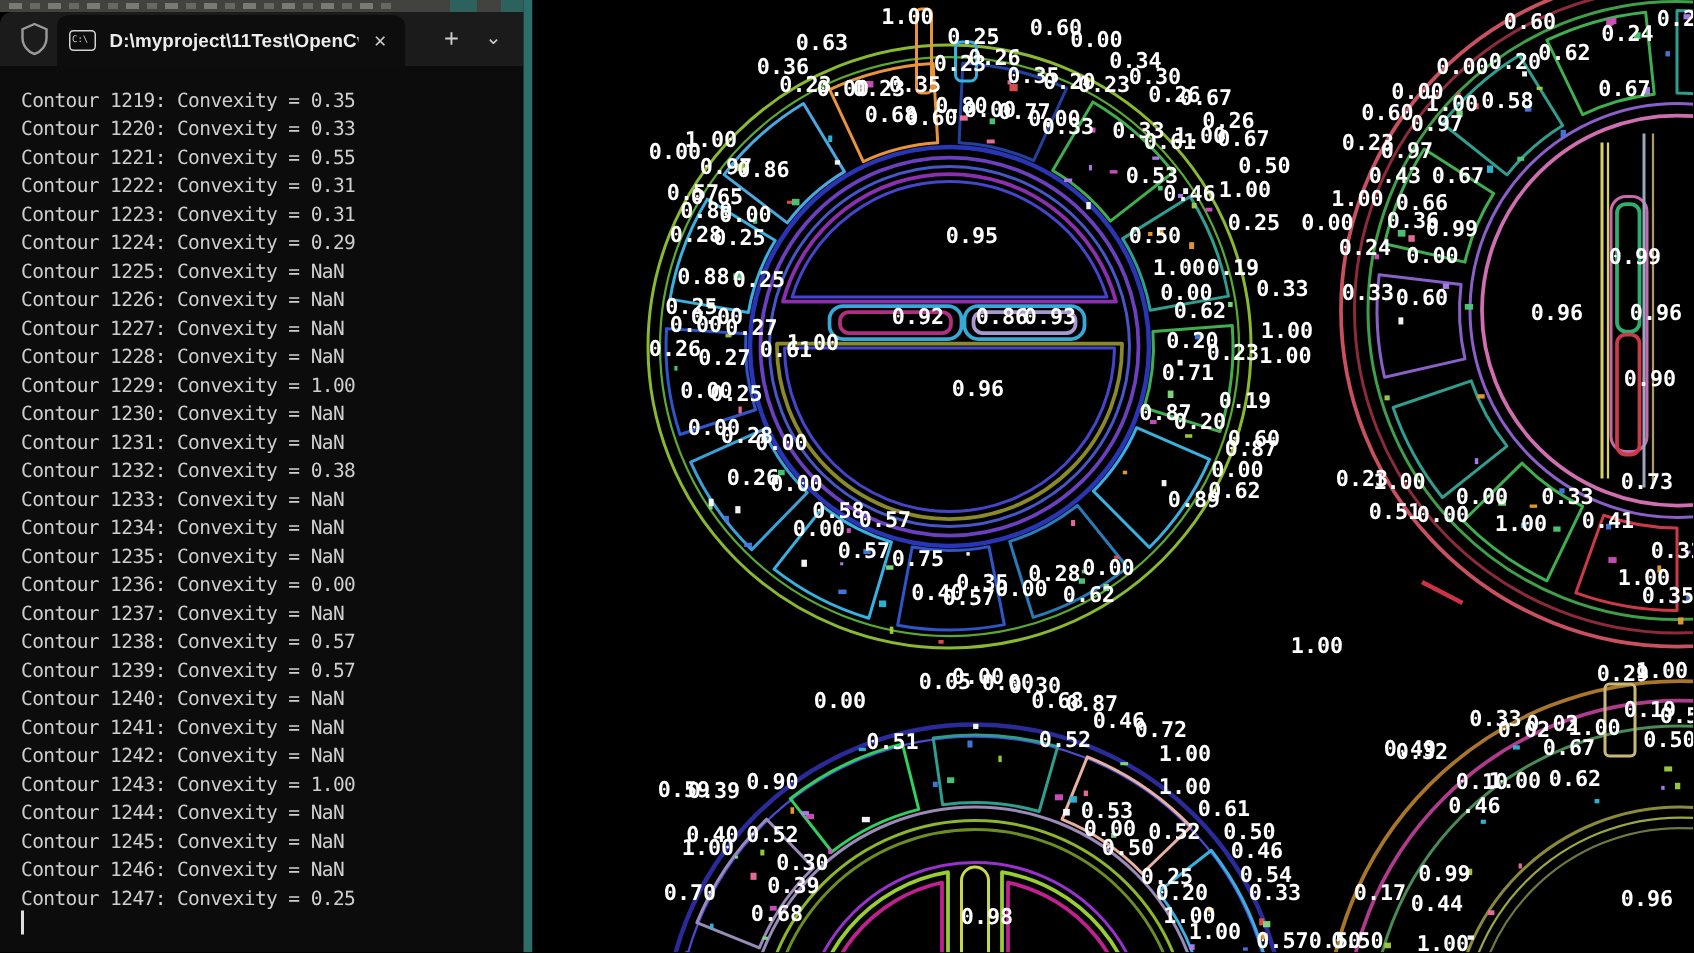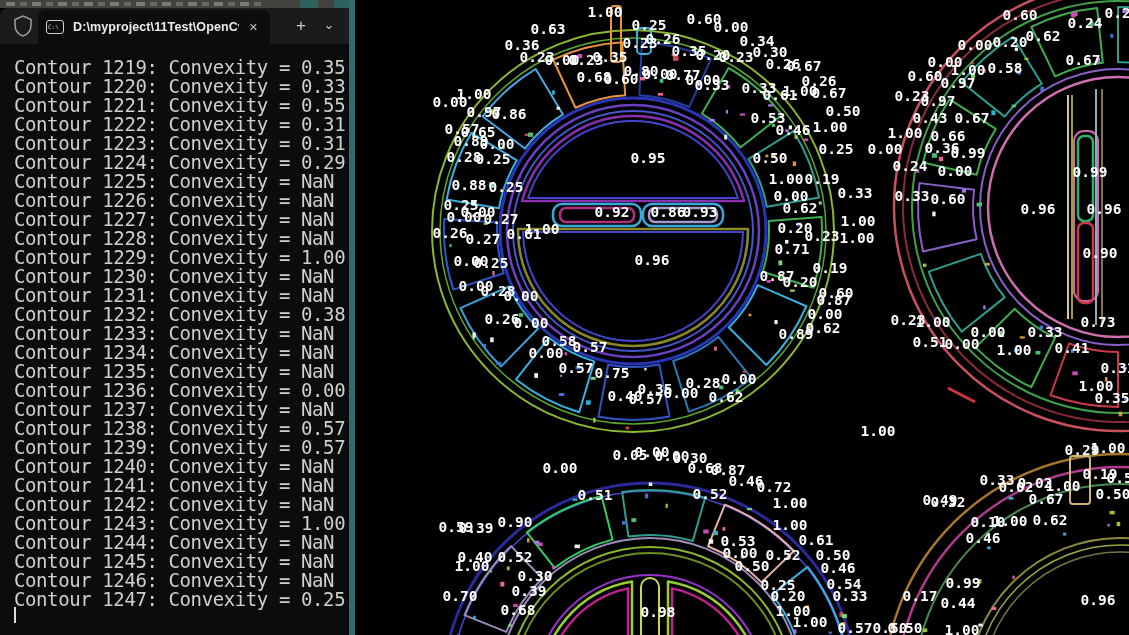--- a/index.html
+++ b/index.html
@@ -21,21 +21,21 @@
   #tab-icon{width:15px;height:12px;border:1.5px solid #d2d2d2;border-radius:3px;color:#d2d2d2;
             font-size:6px;line-height:11px;text-align:left;padding-left:1px;font-family:"DejaVu Sans Mono",monospace;flex:0 0 auto;}
   #tab-title{color:#ececec;font-size:12.5px;font-weight:700;margin-left:9px;white-space:nowrap;overflow:hidden;flex:1 1 auto;letter-spacing:.1px;}
   #tab-close{color:#c8c8c8;font-size:11px;margin-left:6px;flex:0 0 auto;cursor:default;padding:2px 4px;}
   #newtab-btn{position:absolute;left:290px;top:6px;color:#cccccc;font-size:17px;width:22px;height:24px;
               text-align:center;line-height:23px;}
   #tab-dropdown{position:absolute;left:318px;top:6px;color:#cccccc;font-size:13px;width:22px;height:24px;
               text-align:center;line-height:22px;}
   #term-body{position:absolute;left:14px;top:50px;width:330px;
              font-family:"DejaVu Sans Mono","Liberation Mono",monospace;
-             font-size:19px;line-height:19px;color:#cfcfcf;white-space:pre;}
+             font-size:13px;line-height:19px;color:#cfcfcf;white-space:pre;}
   .term-line{height:19px;letter-spacing:-0.4px;}
   #cursor{position:absolute;left:14px;top:599px;width:2px;height:16px;background:#dddddd;}
   
   #win-border{position:absolute;left:349px;top:0;width:6px;height:635px;background:#2e6e6a;}
   
   #cv-wrap{position:absolute;left:355px;top:0;width:641px;height:635px;background:#000;}
   svg text{font-family:"DejaVu Sans Mono","Liberation Mono",monospace;font-weight:700;}
 </style>
 </head>
 <body>

